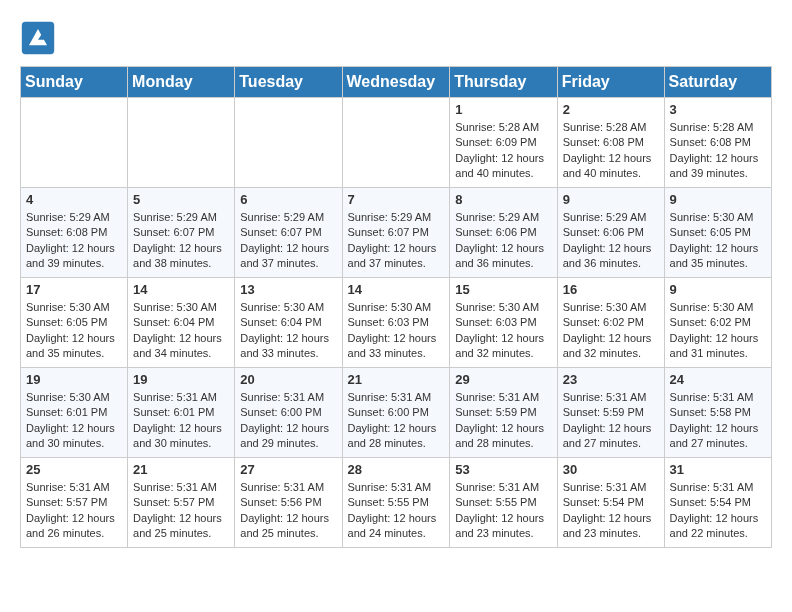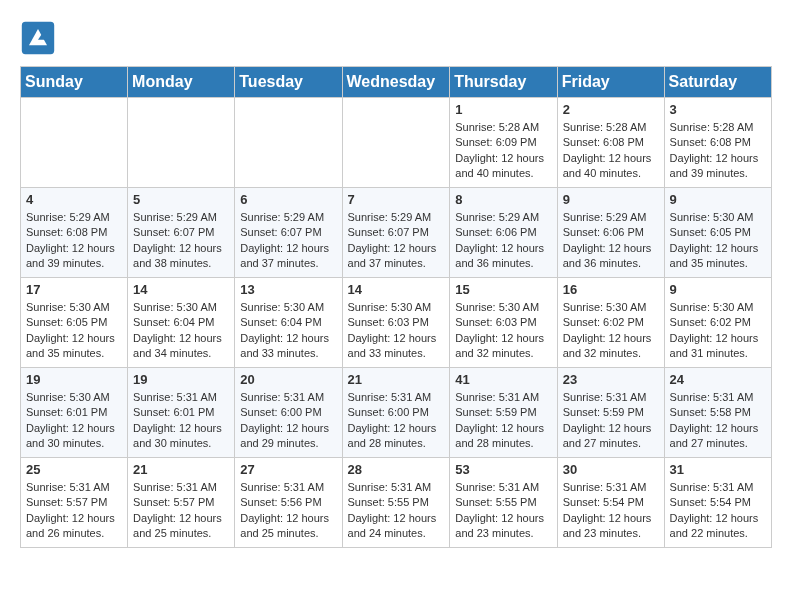--- a/index.html
+++ b/index.html
@@ -203,21 +203,21 @@
         </td>
         <td>
           <div class="day-num">20</div>
           <div class="day-info">Sunrise: 5:31 AM<br>Sunset: 6:00 PM<br>Daylight: 12 hours and 29 minutes.</div>
         </td>
         <td>
           <div class="day-num">21</div>
           <div class="day-info">Sunrise: 5:31 AM<br>Sunset: 6:00 PM<br>Daylight: 12 hours and 28 minutes.</div>
         </td>
         <td>
-          <div class="day-num">41</div>
+          <div class="day-num">29</div>
           <div class="day-info">Sunrise: 5:31 AM<br>Sunset: 5:59 PM<br>Daylight: 12 hours and 28 minutes.</div>
         </td>
         <td>
           <div class="day-num">23</div>
           <div class="day-info">Sunrise: 5:31 AM<br>Sunset: 5:59 PM<br>Daylight: 12 hours and 27 minutes.</div>
         </td>
         <td>
           <div class="day-num">24</div>
           <div class="day-info">Sunrise: 5:31 AM<br>Sunset: 5:58 PM<br>Daylight: 12 hours and 27 minutes.</div>
         </td>

